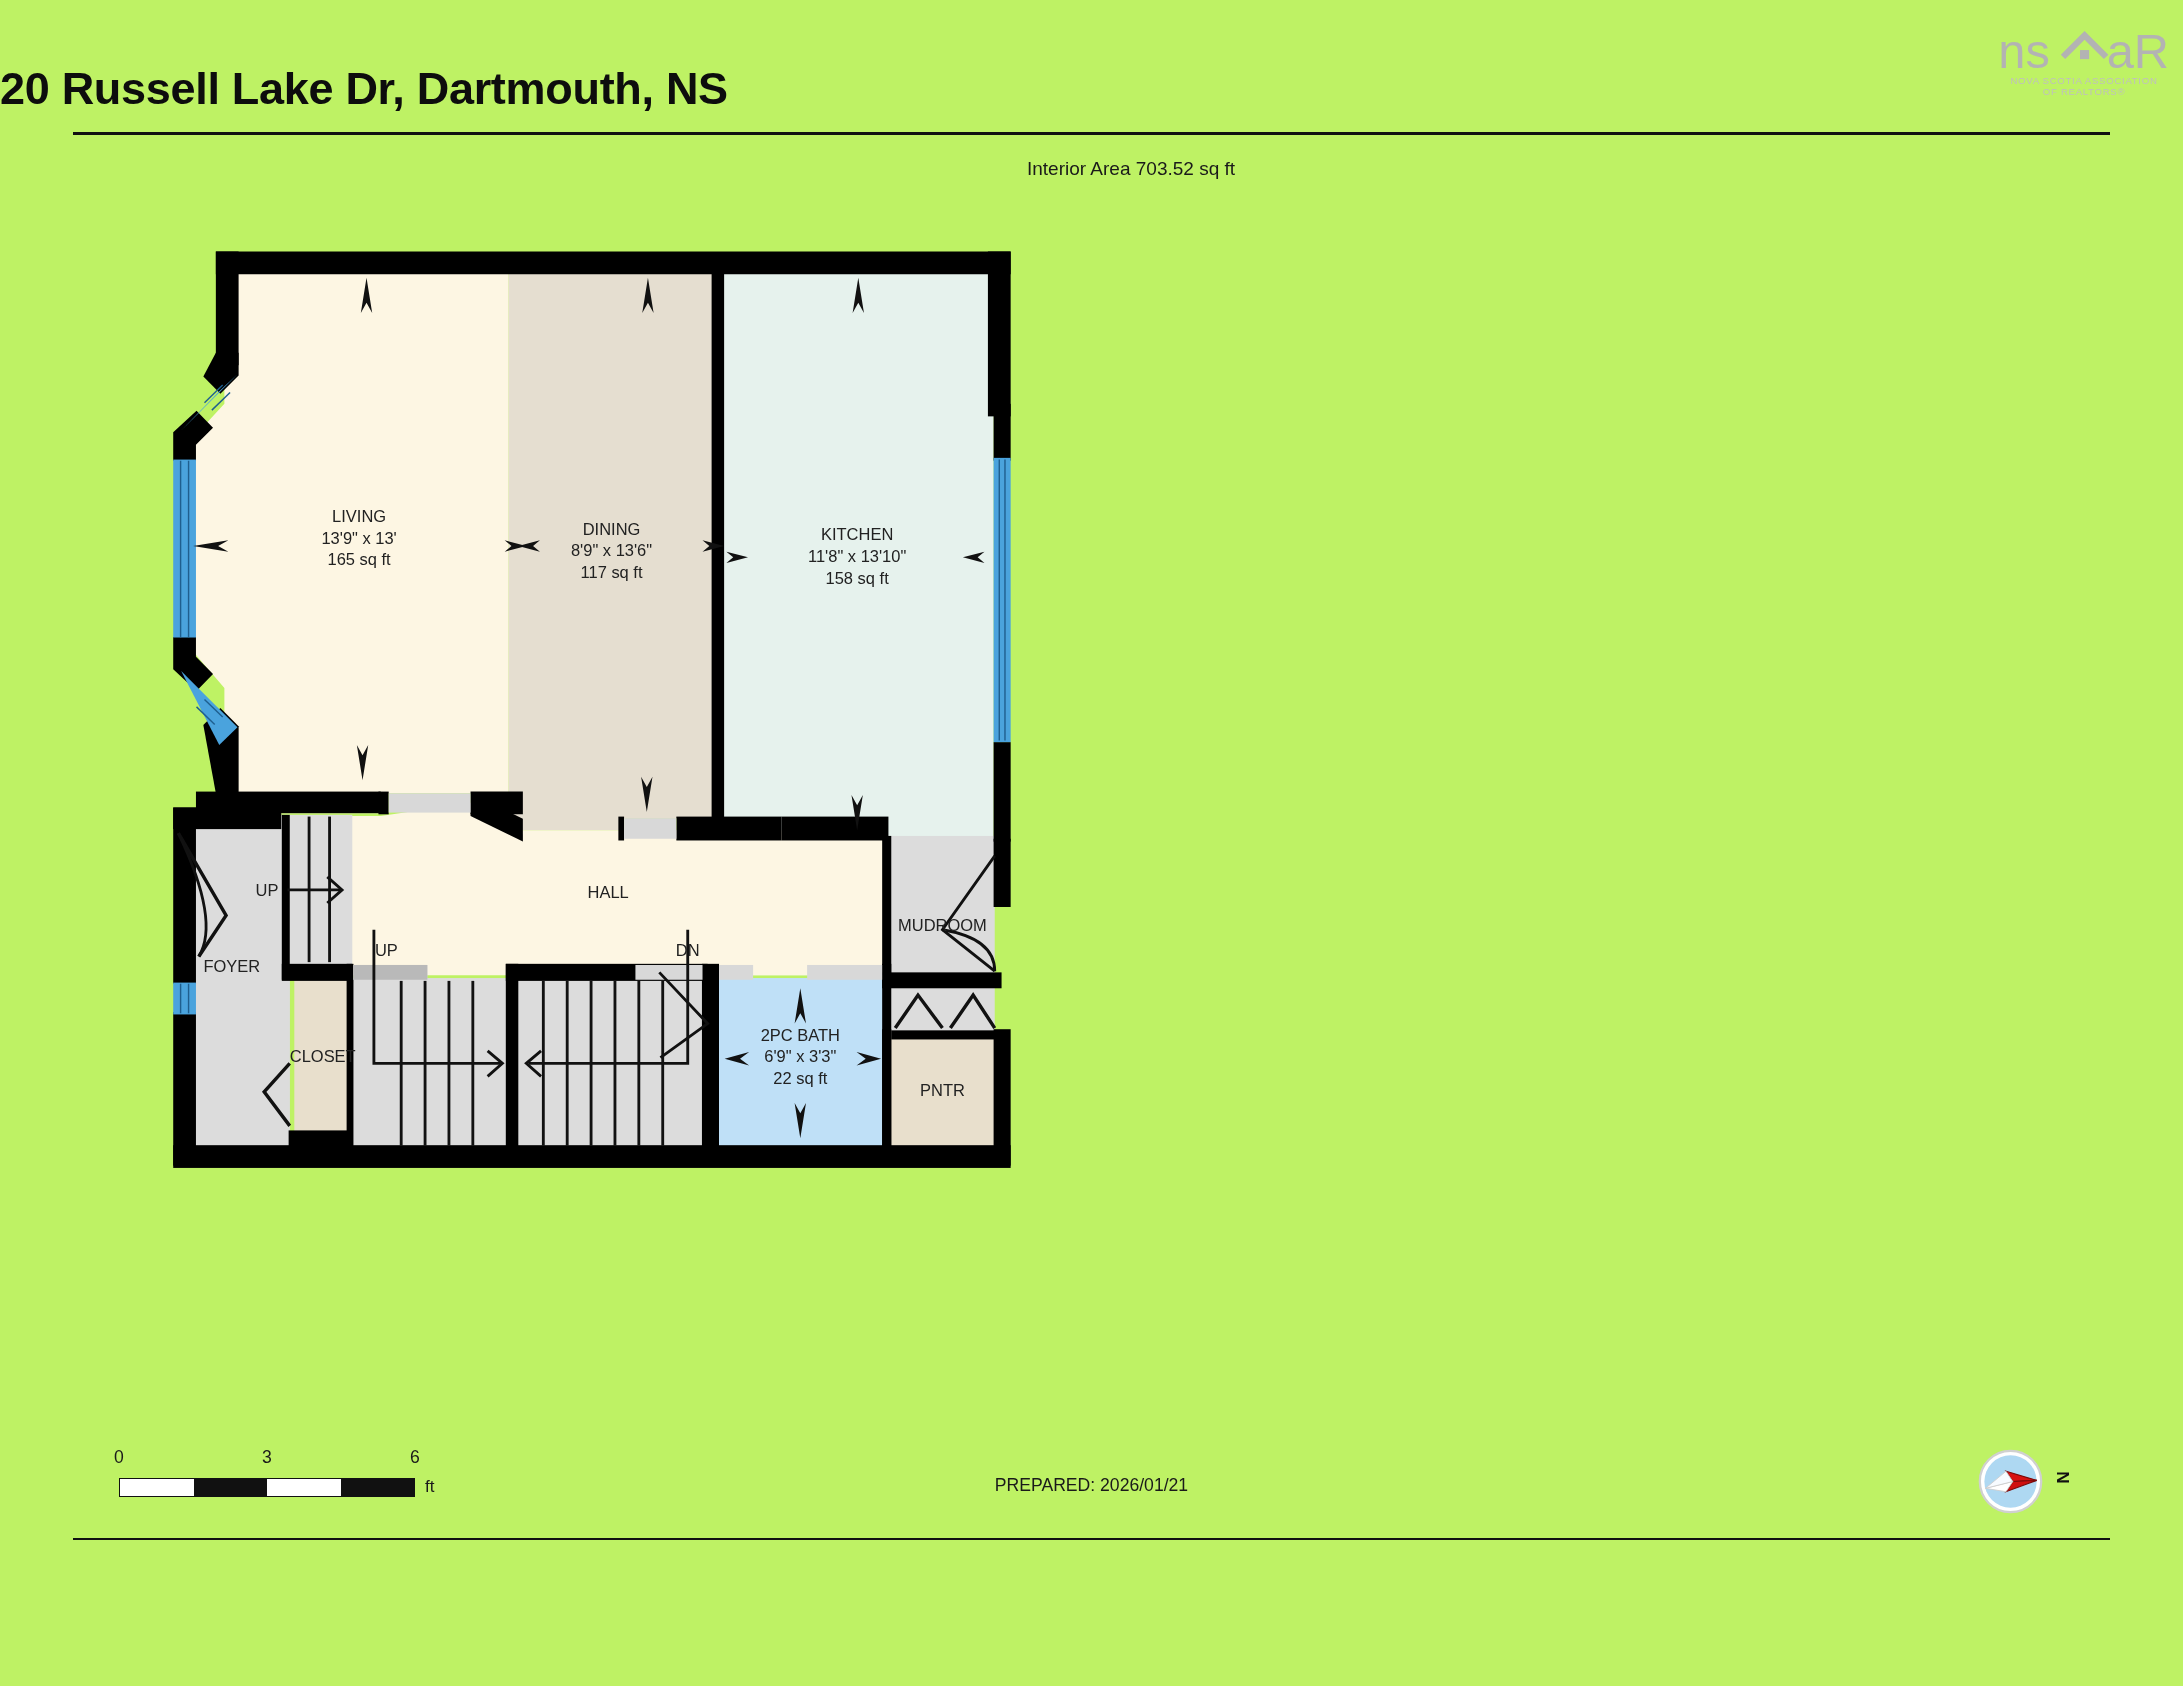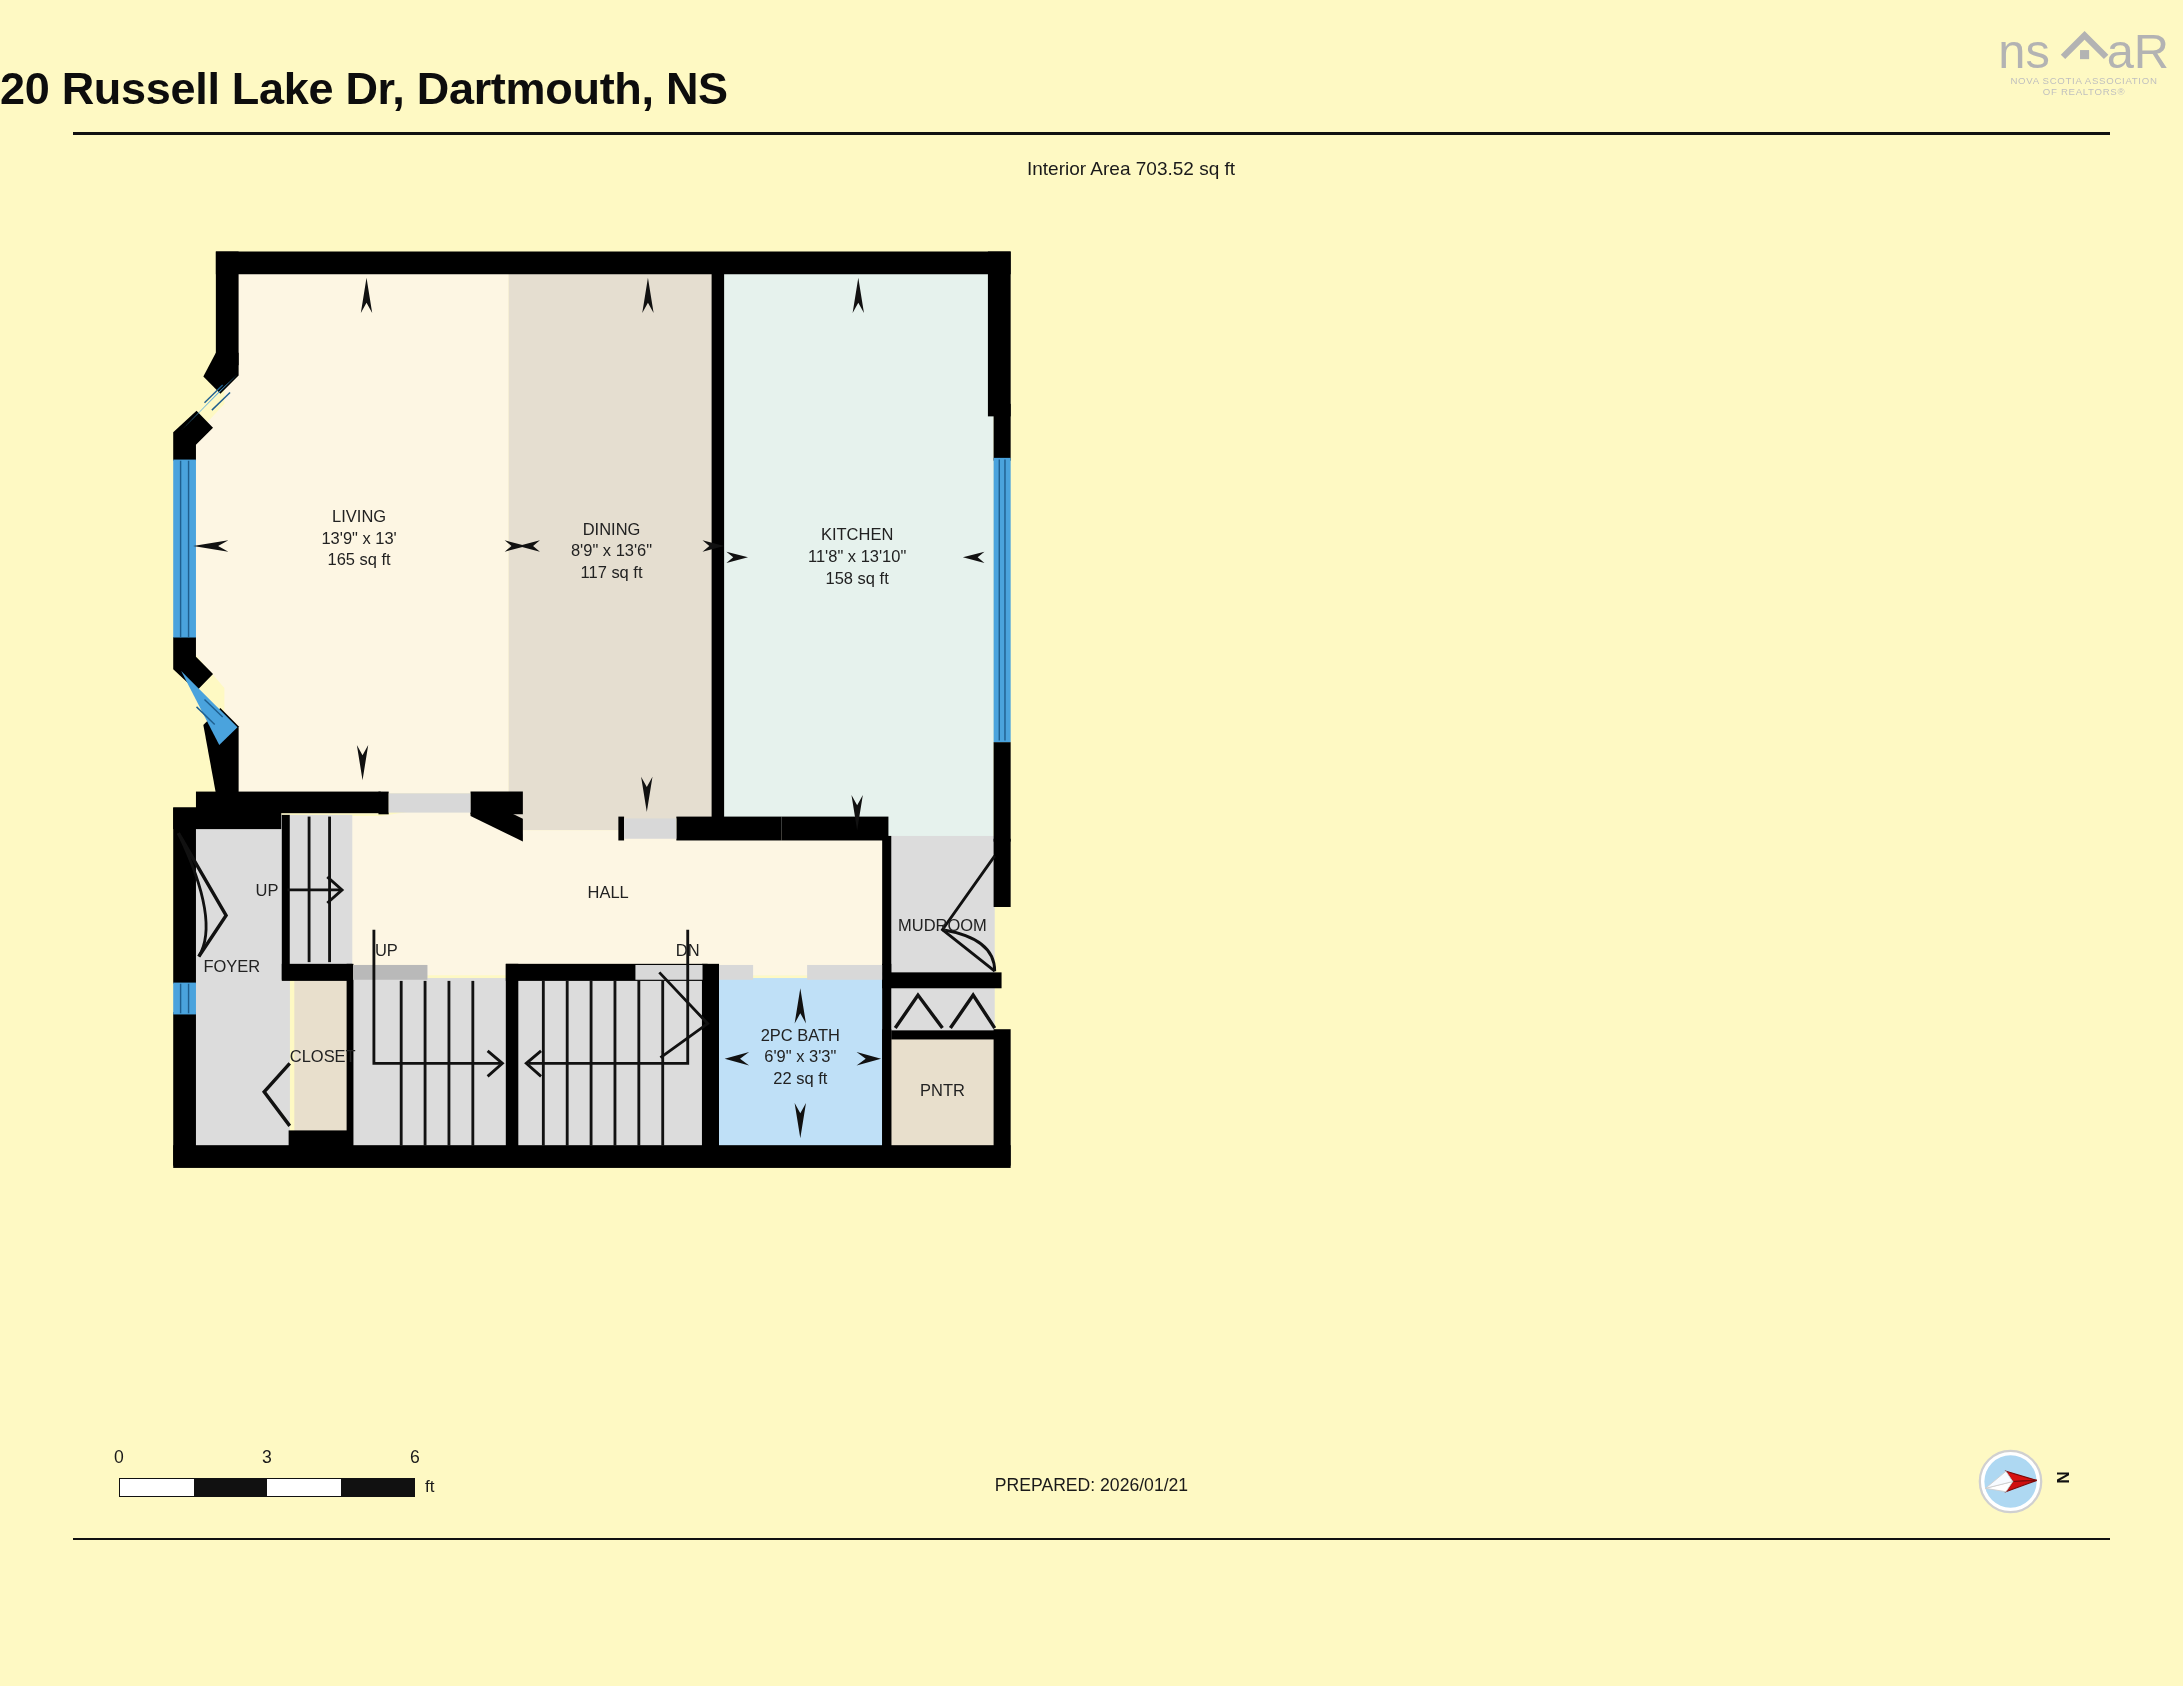--- a/index.html
+++ b/index.html
@@ -11,21 +11,21 @@
     width: 2183px;
     height: 1686px;
     font-family: "Liberation Sans", sans-serif;
     color: #1a1a1a;
     position: relative;
     overflow: hidden;
   }
   .page {
     position: absolute;
     inset: 0;
-    background: #fef9c3;
+    background: #bef264;
   }
 
   
   .brand-logo {
     position: absolute;
     left: 1990px;
     top: 16px;
     width: 188px;
     height: 88px;
   }

